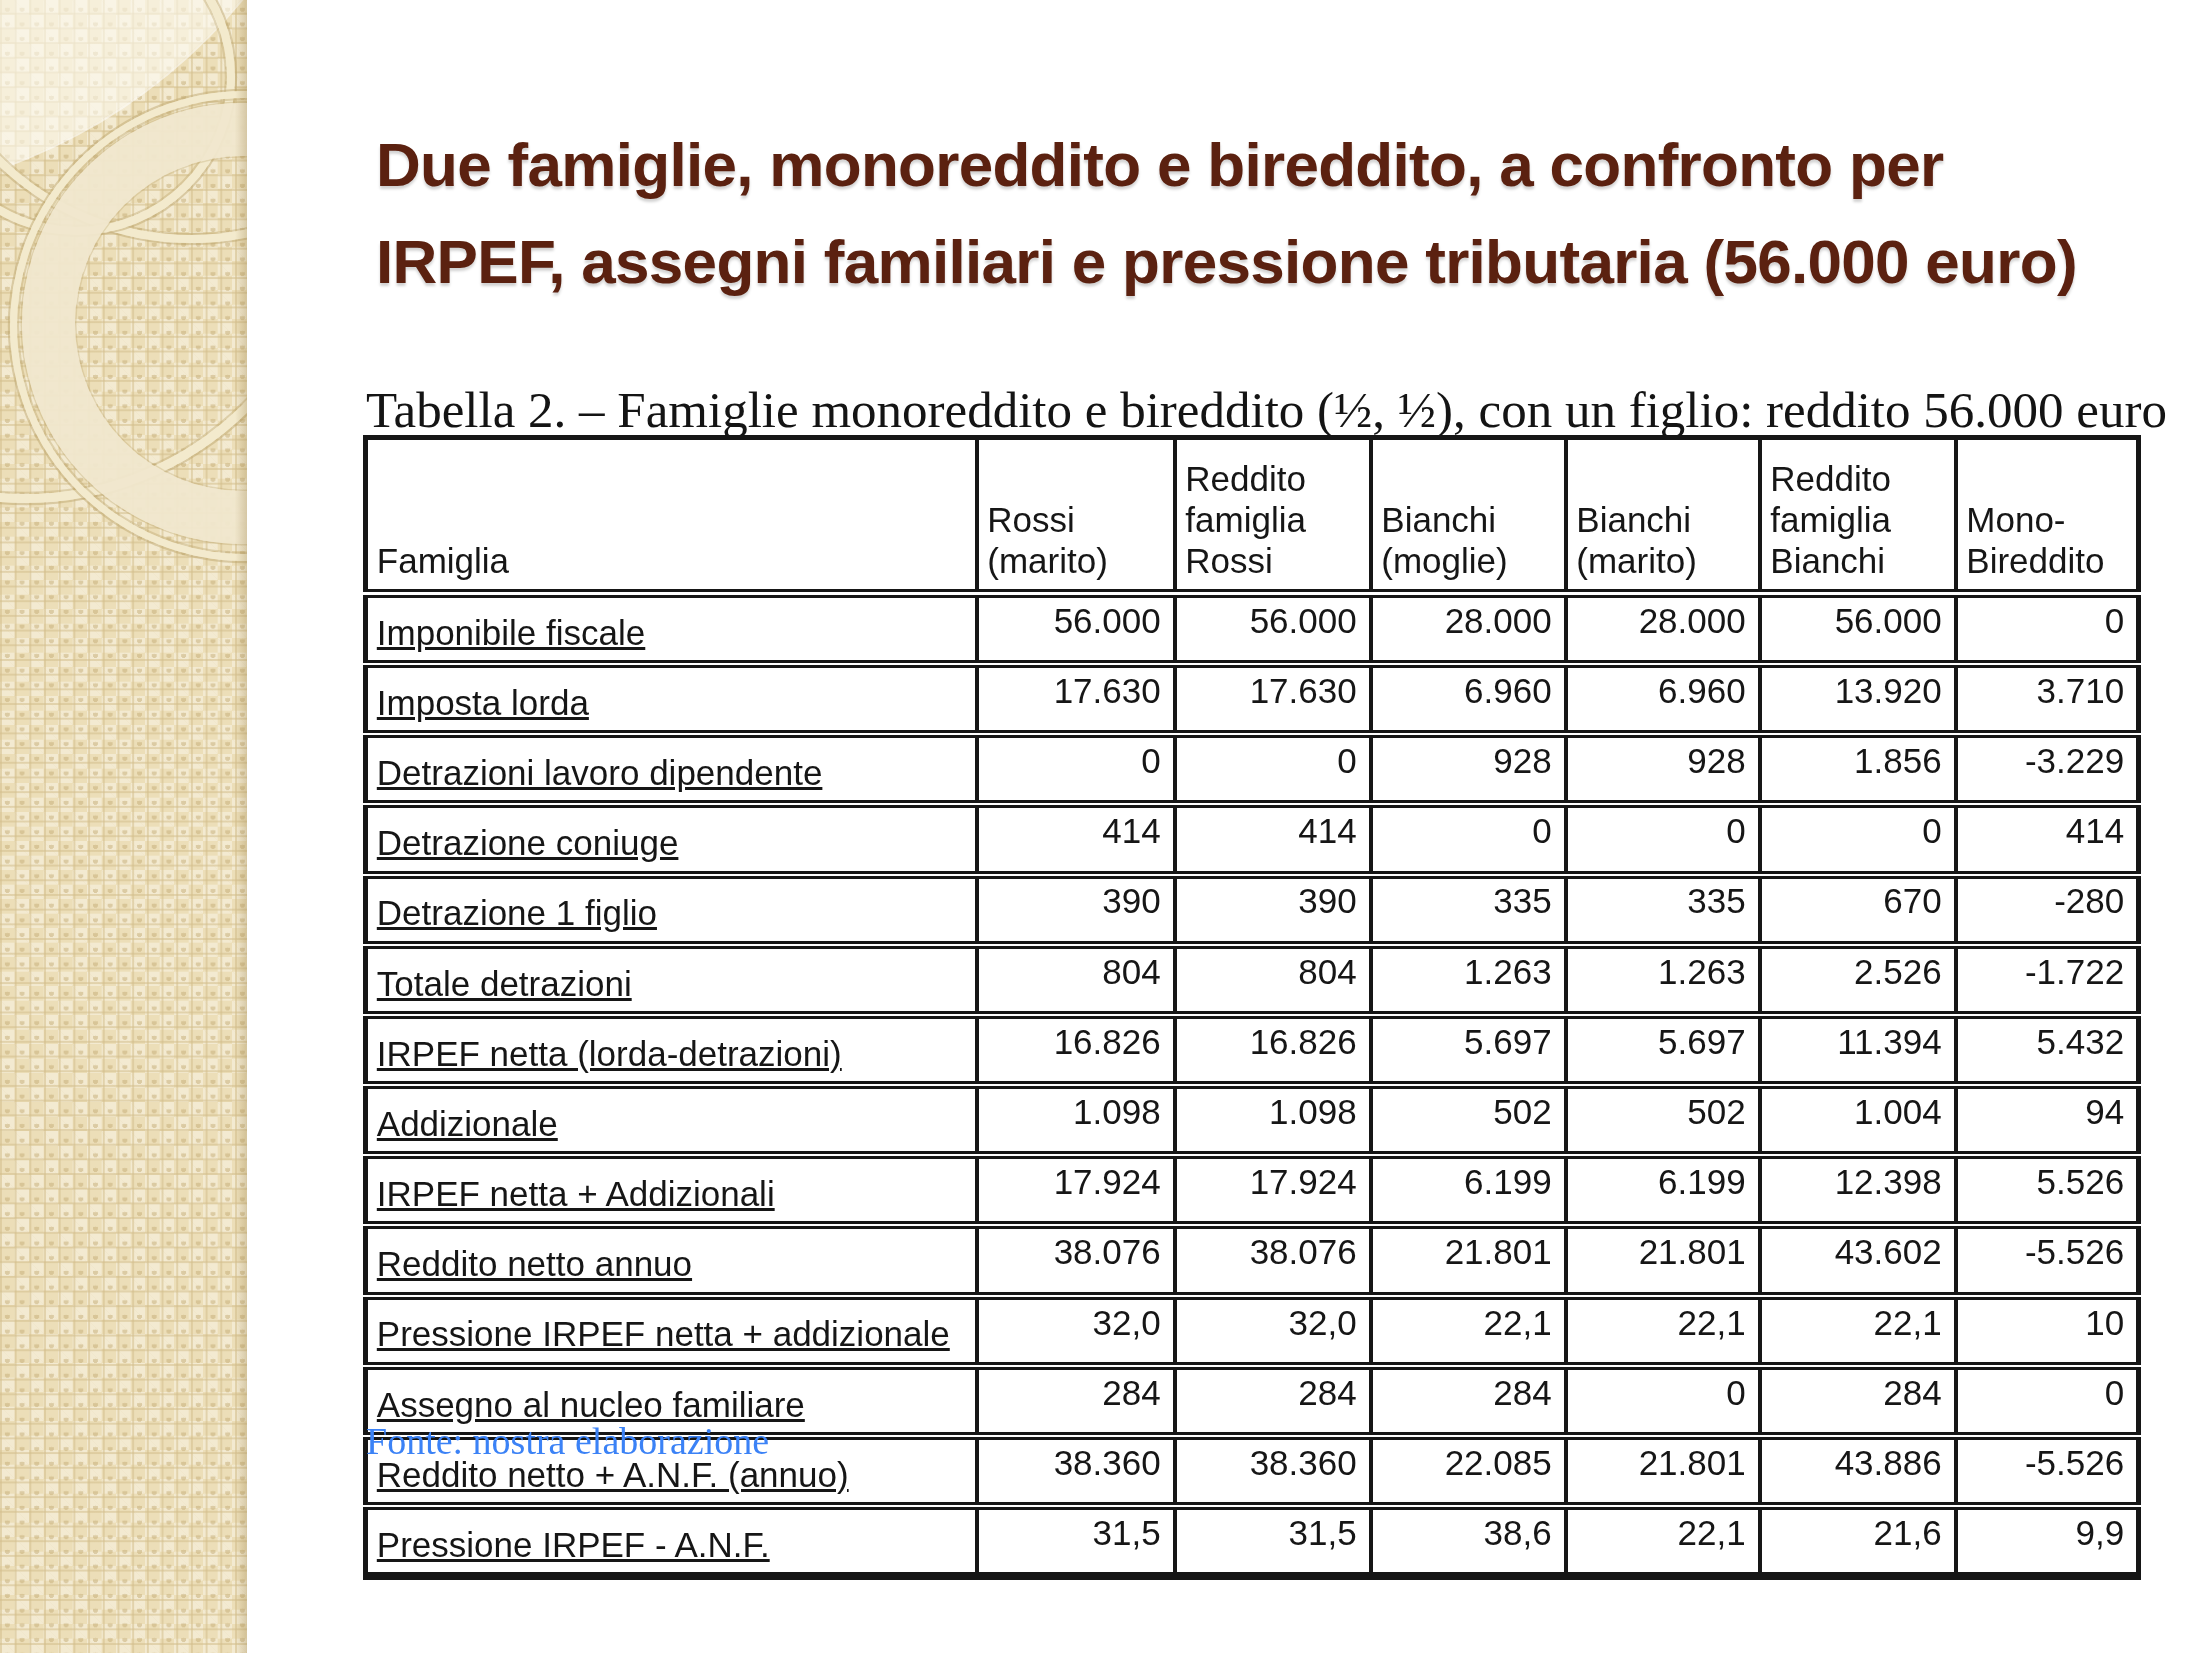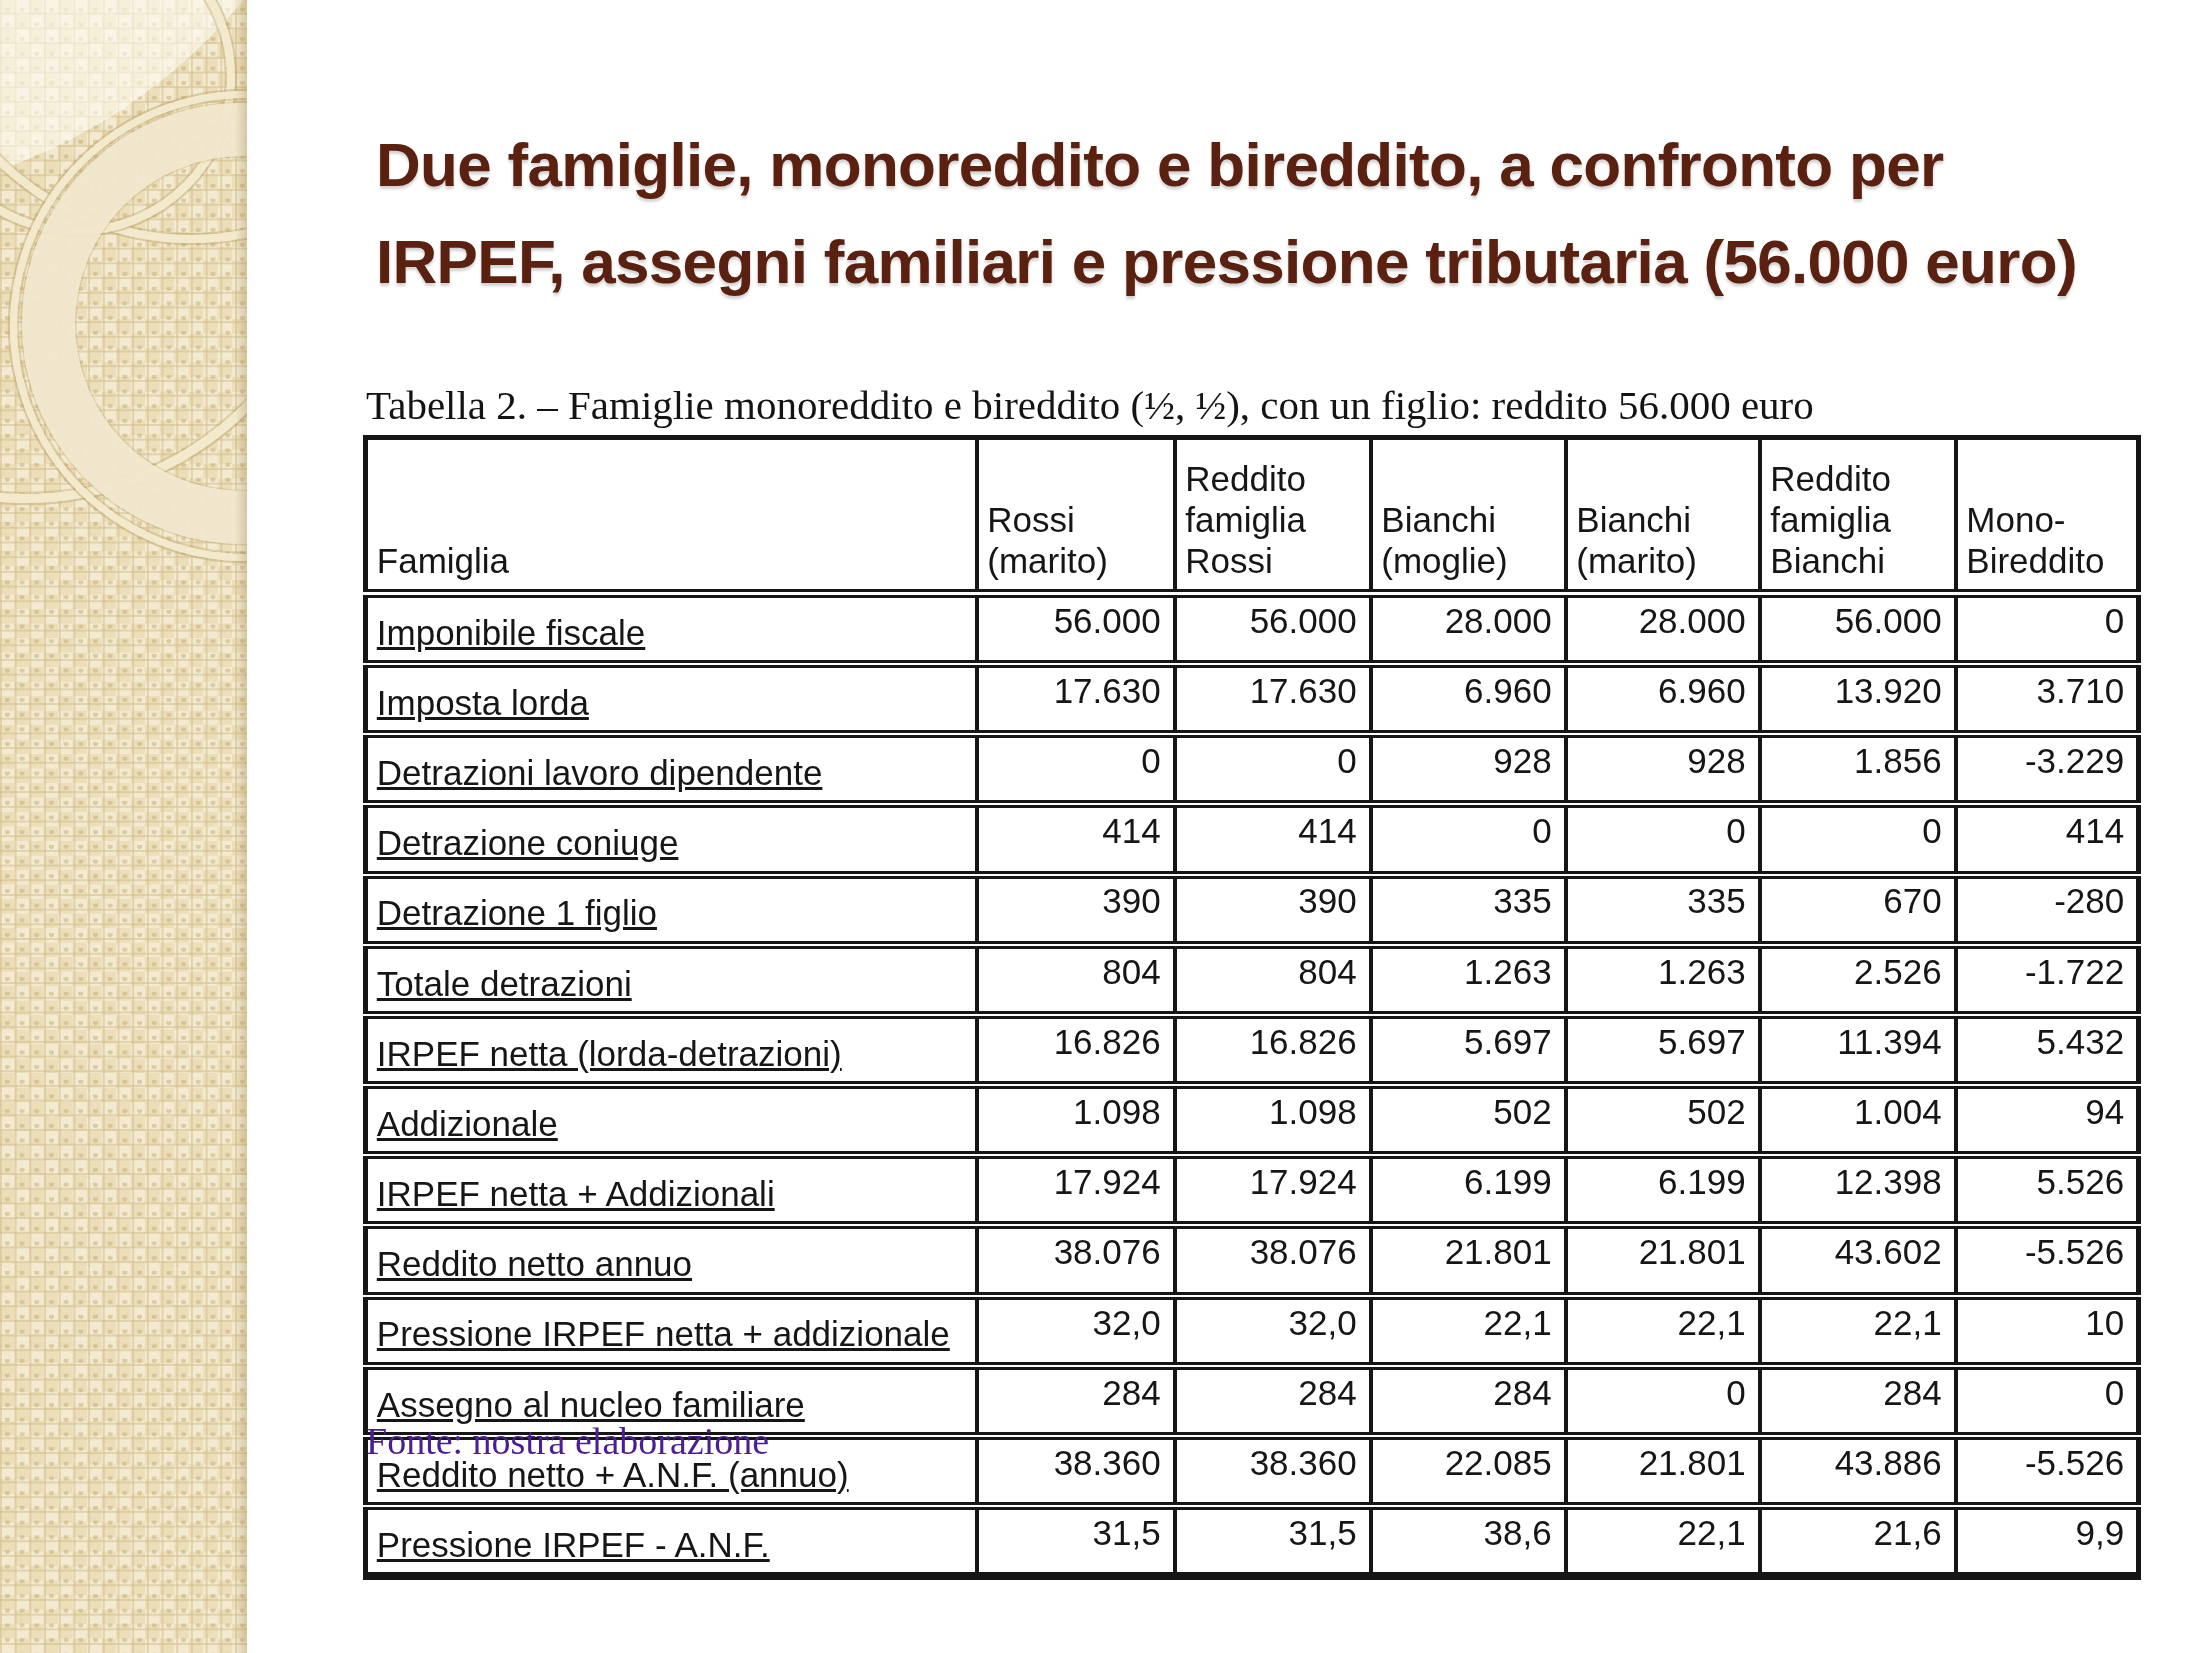--- a/index.html
+++ b/index.html
@@ -53,21 +53,21 @@
   .title{
     position:absolute;left:129px;top:116px;width:1823px;
     font-size:62px;line-height:97px;letter-spacing:-0.7px;
     color:#5B2110;font-weight:bold;
     text-shadow:0 2.9px 2.9px rgba(0,0,0,0.18);
   }
 
   .caption{
     position:absolute;left:119px;top:381px;width:1764px;
     font-family:"Liberation Serif","DejaVu Serif",serif;
-    font-size:41px;color:#141414;white-space:nowrap;
+    font-size:51px;color:#141414;white-space:nowrap;
   }
 
   .datatable{
     position:absolute;left:116px;top:435px;width:1775px;
     border-collapse:collapse;table-layout:fixed;
     font-size:35px;color:#161616;
     border:5.1px solid #161616;border-bottom-width:8.8px;
   }
   .datatable col.c0{width:611px;}
   .datatable col.c1{width:198px;}
@@ -91,21 +91,21 @@
   .datatable td.rowlabel{
     text-align:left;vertical-align:middle;padding:10.3px 4.4px 2.9px 8.8px;text-decoration:underline;
   }
   .datatable td.num{
     text-align:right;vertical-align:top;padding:2.9px 11.8px 0 2.9px;font-size:35px;
   }
 
   .fonte{
     position:absolute;left:119px;top:1419px;
     font-family:"Liberation Serif","DejaVu Serif",serif;
-    font-size:38px;color:#4c1d95;
+    font-size:38px;color:#3b82f6;
   }
 </style>
 </head>
 <body>
 
 <div class="slide">
 
   <div class="sidebar">
     <div class="circle light-wedge"></div>
     <div class="circle ring ring-a"></div>

